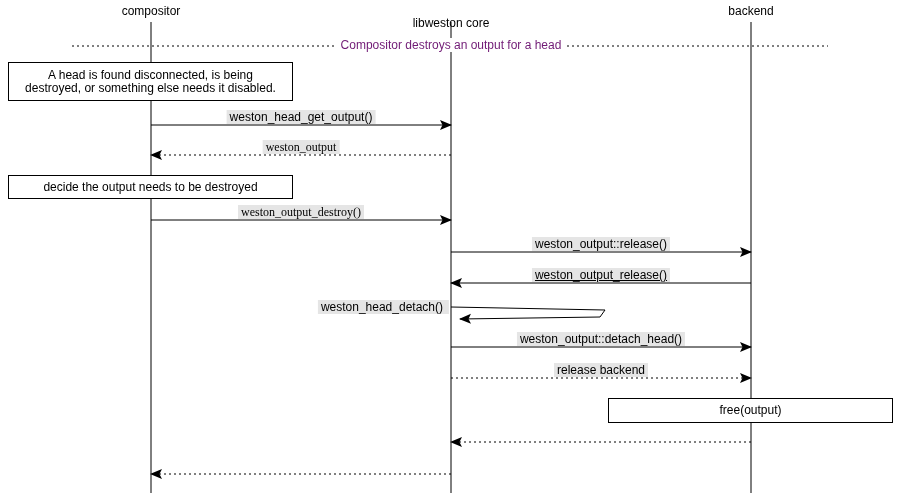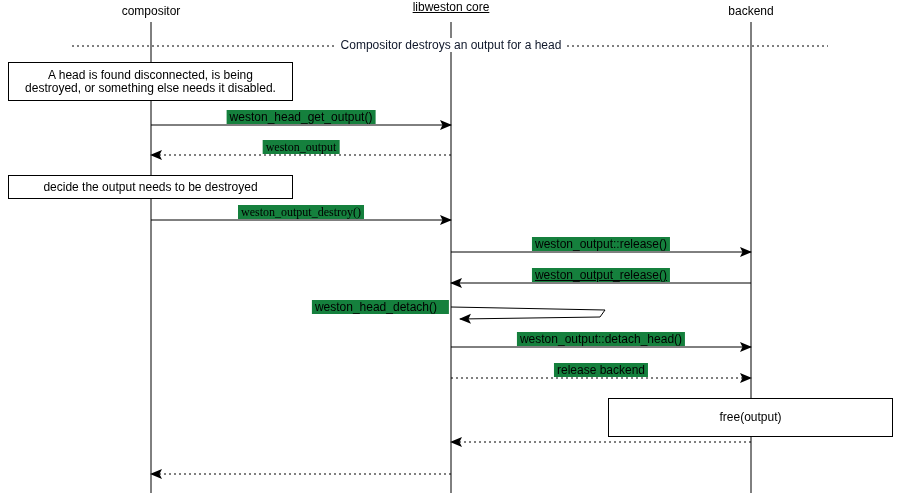--- a/index.html
+++ b/index.html
@@ -34,37 +34,37 @@
     white-space: nowrap;
     text-align: center;
     color: #000;
   }
   .msg-label {
     position: absolute;
     transform: translateX(-50%);
     font-size: 12px;
     line-height: 14px;
     white-space: nowrap;
-    background: #15803d;
+    background: #e5e5e5;
     padding: 0 3px;
     color: #000;
   }
   .msg-label.right-of {
     transform: translateX(-100%);
-    padding-right: 12px;
+    padding-right: 6px;
   }
   .divider-label {
     position: absolute;
     transform: translateX(-50%);
     font-size: 12px;
     line-height: 14px;
     white-space: nowrap;
     background: #ffffff;
     padding: 0 4px;
-    color: #0f172a;
+    color: #701a75;
   }
   .note-box {
     position: absolute;
     box-sizing: border-box;
     border: 1px solid #000000;
     background: #ffffff;
     font-size: 12px;
     line-height: 13px;
     text-align: center;
     color: #000;
@@ -106,39 +106,39 @@
         <path d="M 451 307 L 605 310 L 600 317 L 460 319" fill="none" stroke="#000000" stroke-width="1" marker-end="url(#arrow-left)"></path>
         <line x1="451" x2="751" y1="347" y2="347" stroke="#000000" stroke-width="1" marker-end="url(#arrow-right)"></line>
         <line x1="451" x2="751" y1="378" y2="378" stroke="#000000" stroke-width="1" stroke-dasharray="2,3" marker-end="url(#arrow-right)"></line>
         <line x1="751" x2="451" y1="442" y2="442" stroke="#000000" stroke-width="1" stroke-dasharray="2,3" marker-end="url(#arrow-left)"></line>
         <line x1="451" x2="151" y1="474" y2="474" stroke="#000000" stroke-width="1" stroke-dasharray="2,3" marker-end="url(#arrow-left)"></line>
       </g>
   </svg>
 
   <div id="actor-labels">
       <div class="actor-label" style="left: 151px; top: 4px; text-align: right;">compositor</div>
-      <div class="actor-label" style="left: 451px; top: 0; text-decoration: underline;">libweston core</div>
+      <div class="actor-label" style="left: 451px; top: 16px;">libweston core</div>
       <div class="actor-label" style="left: 751px; top: 4px;">backend</div>
     </div>
   <div id="message-labels">
       <div class="msg-label" style="left: 301px; top: 110px;">weston_head_get_output()</div>
       <div class="msg-label" style="left: 301px; top: 140px; font-family: Liberation Serif, serif;">weston_output</div>
       <div class="msg-label" style="left: 301px; top: 205px; font-family: Liberation Serif, serif;">weston_output_destroy()</div>
       <div class="msg-label" style="left: 601px; top: 237px;">weston_output::release()</div>
       <div class="msg-label" style="left: 601px; top: 268px; text-decoration: underline;">weston_output_release()</div>
       <div class="msg-label right-of" style="left: 449px; top: 300px;">weston_head_detach()</div>
       <div class="msg-label" style="left: 601px; top: 332px;">weston_output::detach_head()</div>
       <div class="msg-label" style="left: 601px; top: 363px;">release backend</div>
     </div>
   <div id="notes-layer">
       <div class="note-box" style="left: 8px; top: 62px; width: 285px; height: 39px;">
         <span class="note-text">A head is found disconnected, is being destroyed, or something else needs it disabled.</span>
       </div>
       <div class="note-box" style="left: 8px; top: 175px; width: 285px; height: 24px; justify-content: center;">
         <span class="note-text">decide the output needs to be destroyed</span>
       </div>
-      <div class="note-box" style="left: 608px; top: 398px; width: 285px; height: 39px;">
+      <div class="note-box" style="left: 608px; top: 398px; width: 285px; height: 25px;">
         <span class="note-text">free(output)</span>
       </div>
     </div>
 
   <div class="divider-label" id="divider-label" style="left: 451px; top: 38px;">Compositor destroys an output for a head</div>
 </div>
 
 </body></html>

